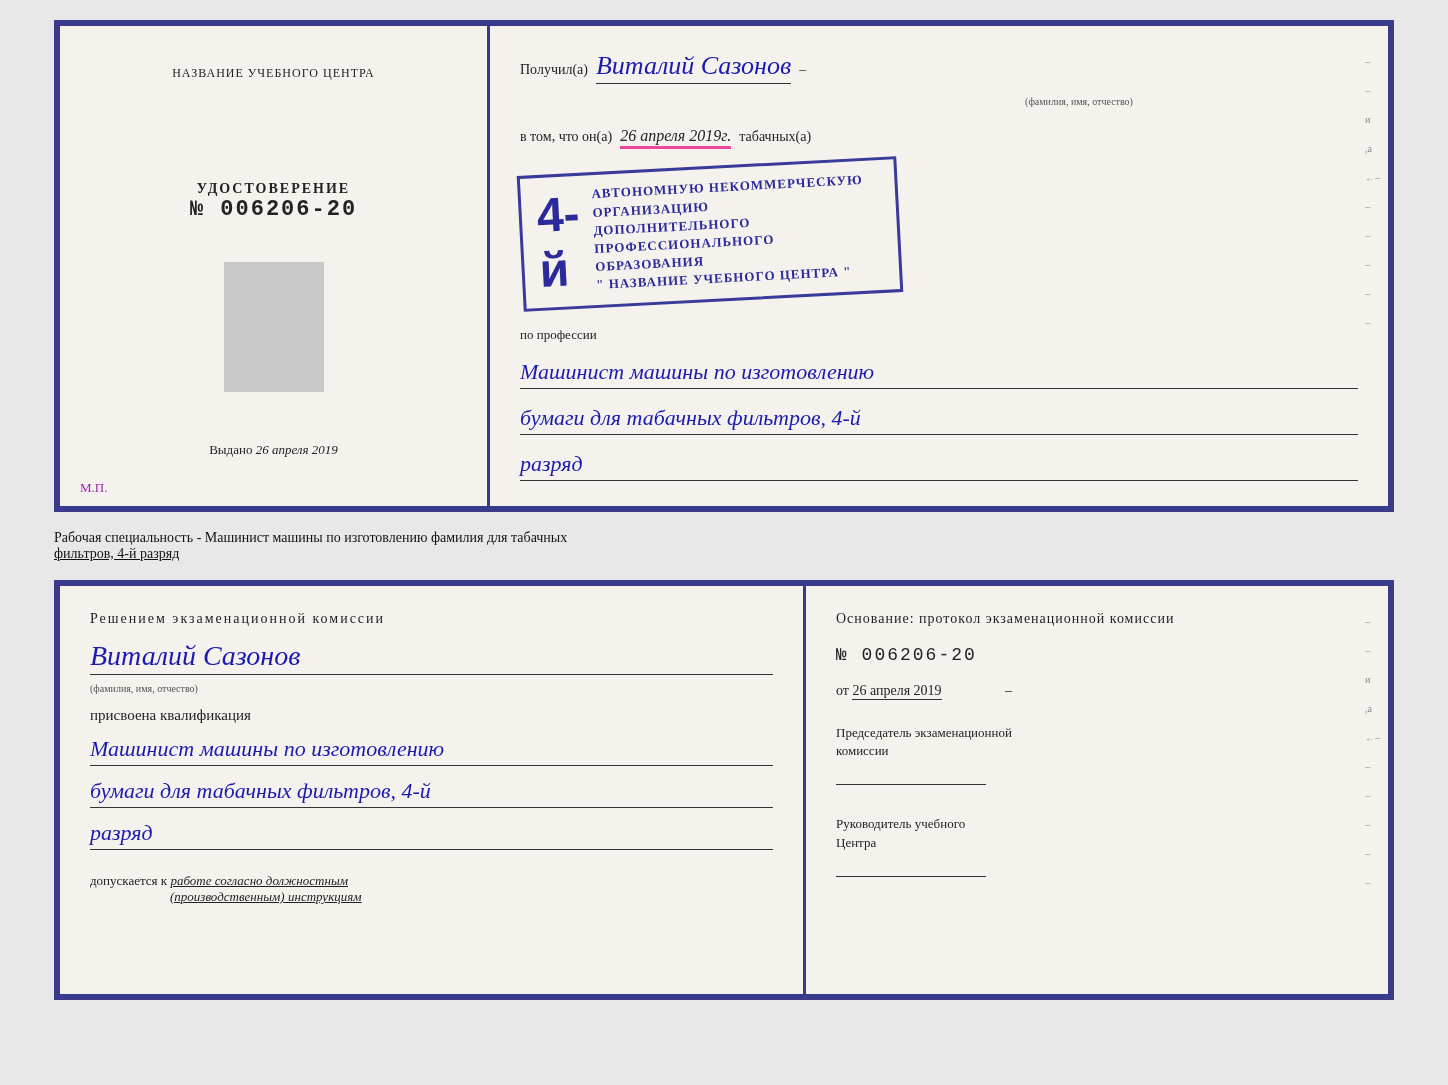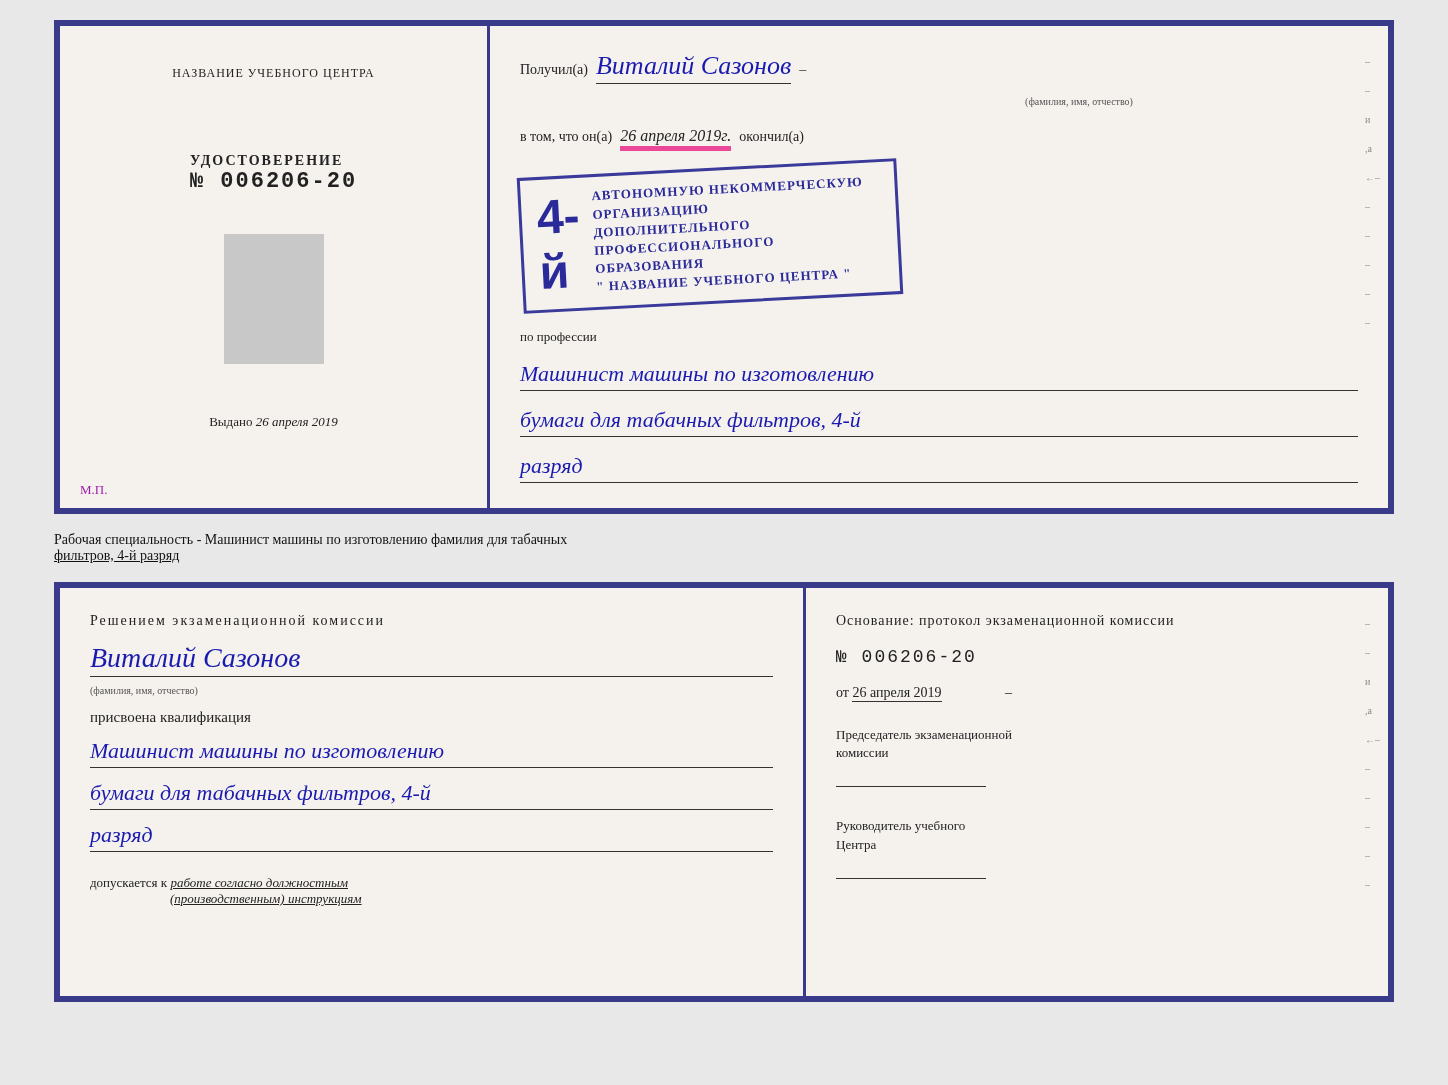--- a/index.html
+++ b/index.html
@@ -48,22 +48,22 @@
     .label-training-center {
       font-size: 12px;
       letter-spacing: 1px;
       text-align: center;
       color: #222;
       font-style: normal;
       margin-top: 10px;
     }
 
     .udostoverenie-block {
-      text-align: left;
-      margin-top: 52px;
+      text-align: center;
+      margin-top: 80px;
     }
 
     .udostoverenie-title {
       font-size: 14px;
       letter-spacing: 2px;
       color: #222;
       font-weight: bold;
     }
 
     .udostoverenie-number {
@@ -340,22 +340,22 @@
       <span class="poluchil-line">Получил(а)</span>
       <span class="poluchil-name">Виталий Сазонов</span>
       <span style="color:#333; font-size:14px;">–</span>
     </div>
     <div style="margin-left: 280px;">
       <span class="fio-label">(фамилия, имя, отчество)</span>
     </div>
 
     <div style="display: flex; align-items: baseline; gap: 8px; margin-top: 5px; flex-wrap: wrap;">
       <span class="vtom-line">в том, что он(а)</span>
-      <span class="date-value" style="font-style:italic; border-bottom:5px solid #ec4899; padding-bottom:1px;">26 апреля 2019г.</span>
-      <span class="vtom-line">окончил(а)</span>
+      <span class="date-value" style="font-style:italic; border-bottom:3px solid #ec4899; padding-bottom:1px;">26 апреля 2019г.</span>
+      <span class="vtom-line">табачных(а)</span>
     </div>
 
     <div class="stamp-block">
       <div style="display: flex; align-items: center; gap: 10px;">
         <span class="stamp-large-number">4-й</span>
         <div>
           <div class="stamp-text">АВТОНОМНУЮ НЕКОММЕРЧЕСКУЮ ОРГАНИЗАЦИЮ</div>
           <div class="stamp-text">ДОПОЛНИТЕЛЬНОГО ПРОФЕССИОНАЛЬНОГО ОБРАЗОВАНИЯ</div>
           <div class="stamp-text">" НАЗВАНИЕ УЧЕБНОГО ЦЕНТРА "</div>
         </div>

